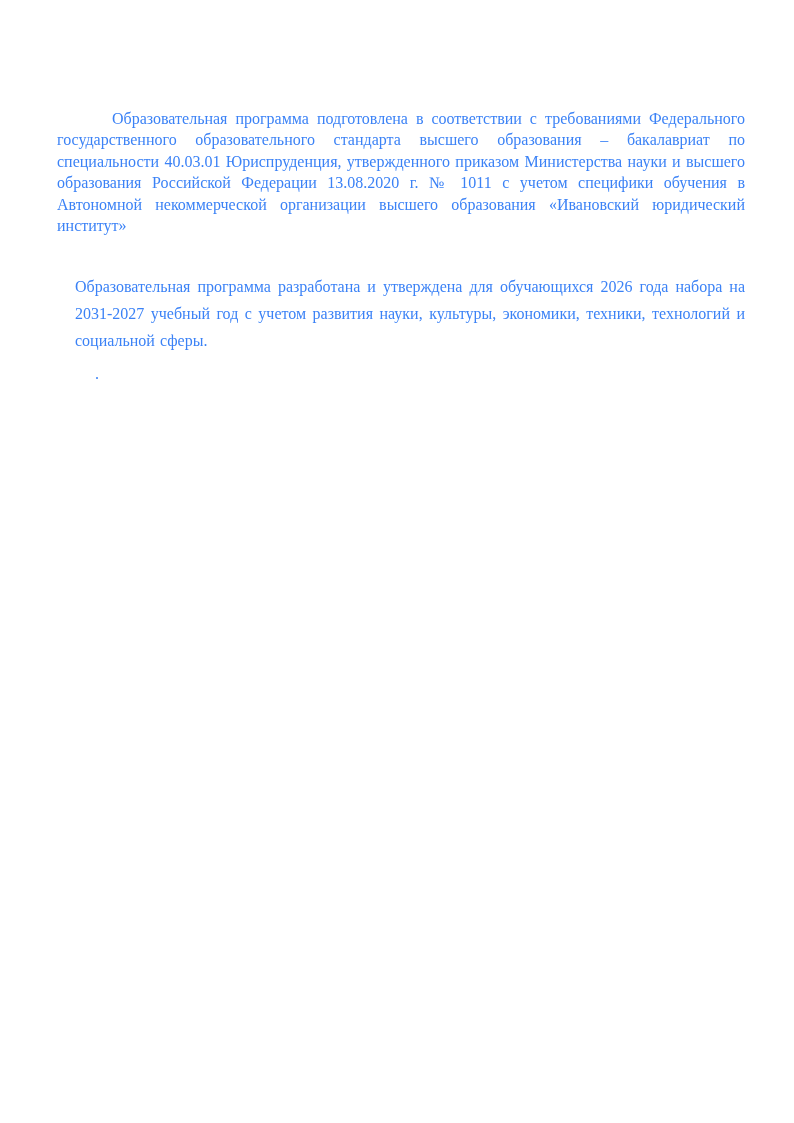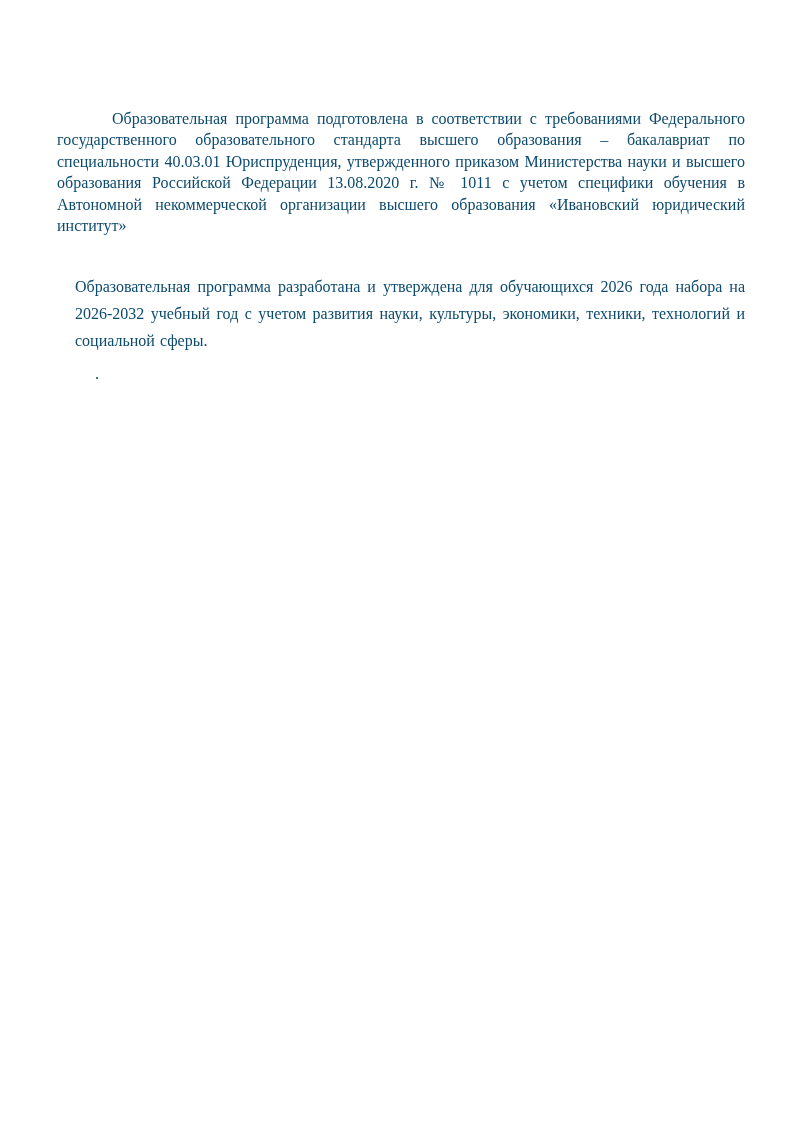--- a/index.html
+++ b/index.html
@@ -7,21 +7,21 @@
     padding: 0;
     background: #ffffff;
   }
   .page {
     position: relative;
     width: 794px;
     height: 918px;
     background: #ffffff;
     overflow: hidden;
     font-family: "Liberation Serif", "DejaVu Serif", serif;
-    color: #0c4a6e;
+    color: #3b82f6;
     box-sizing: border-box;
     padding: 0 49px 0 57px;
   }
   .para {
     margin: 0;
     font-size: 16px;
     text-align: justify;
     text-align-last: left;
     word-spacing: 1px;
   }
@@ -41,16 +41,16 @@
     text-indent: 38px;
     text-align: left;
   }
 </style>
 </head>
 <body>
 
 <div class="page">
   <p class="para para-1">Образовательная программа подготовлена в соответствии с требованиями Федерального государственного образовательного стандарта высшего образования – бакалавриат по специальности 40.03.01 Юриспруденция, утвержденного приказом Министерства науки и высшего образования Российской Федерации 13.08.2020 г. № 1011 с учетом специфики обучения в Автономной некоммерческой организации высшего образования «Ивановский юридический институт»</p>
 
-  <p class="para para-2">Образовательная программа разработана и утверждена для обучающихся 2026 года набора на 2026-2032 учебный год с учетом развития науки, культуры, экономики, техники, технологий и социальной сферы.</p>
+  <p class="para para-2">Образовательная программа разработана и утверждена для обучающихся 2026 года набора на 2031-2027 учебный год с учетом развития науки, культуры, экономики, техники, технологий и социальной сферы.</p>
 
   <p class="para para-dot">.</p>
 </div>
 
 </body></html>

